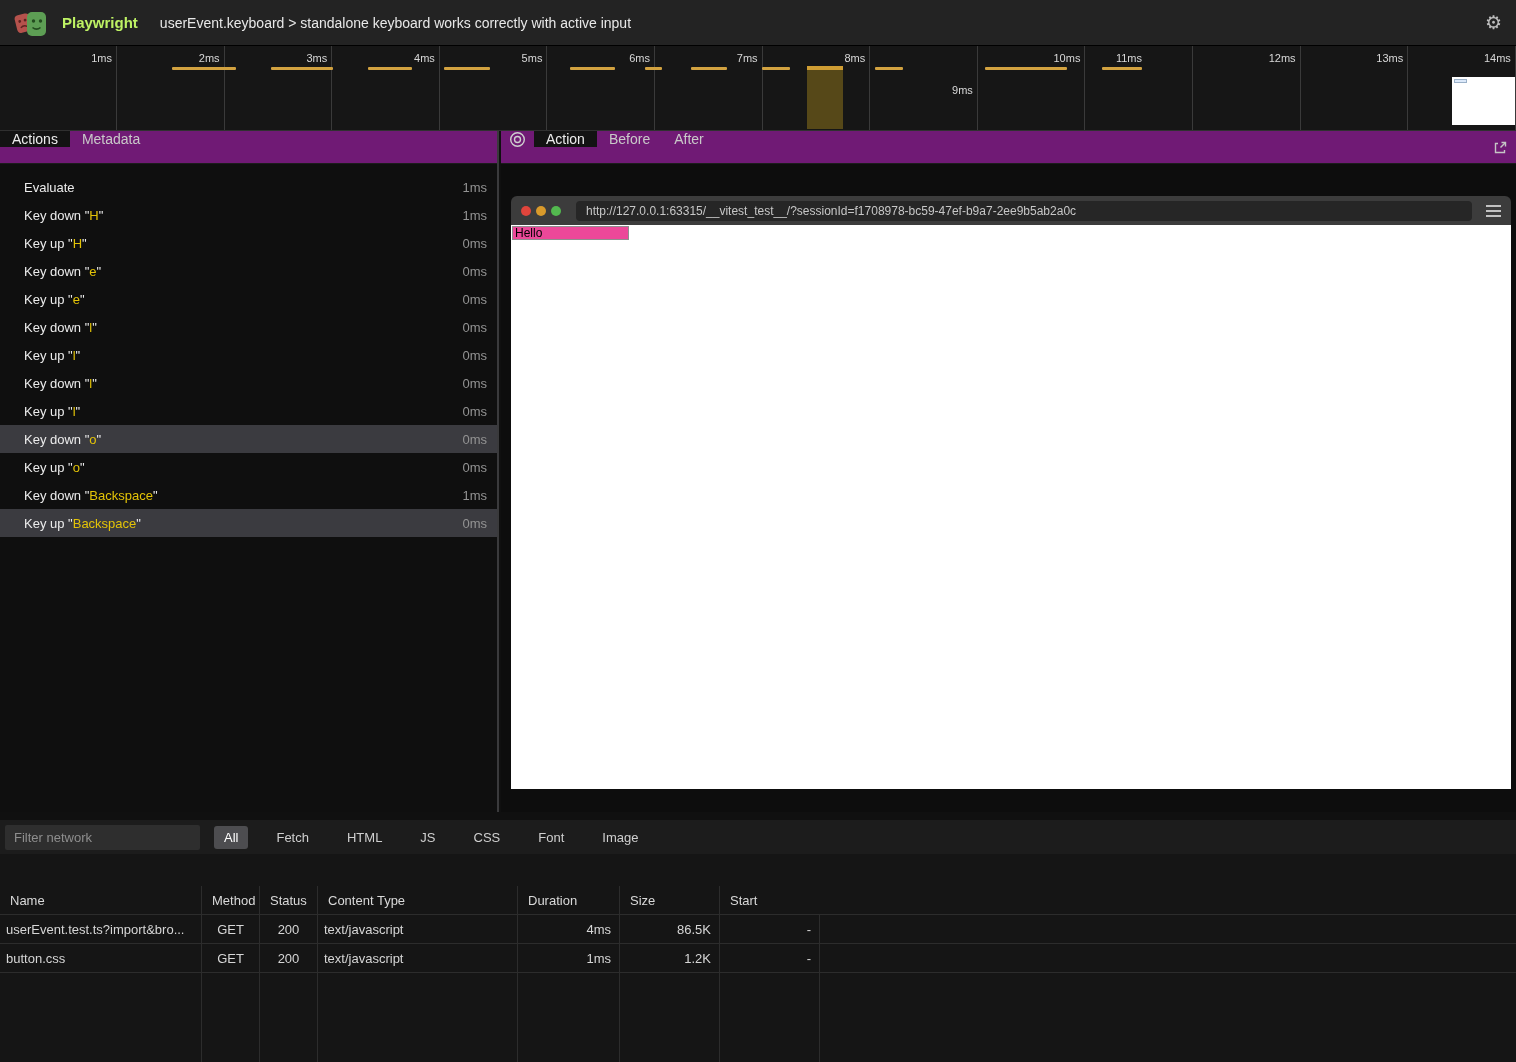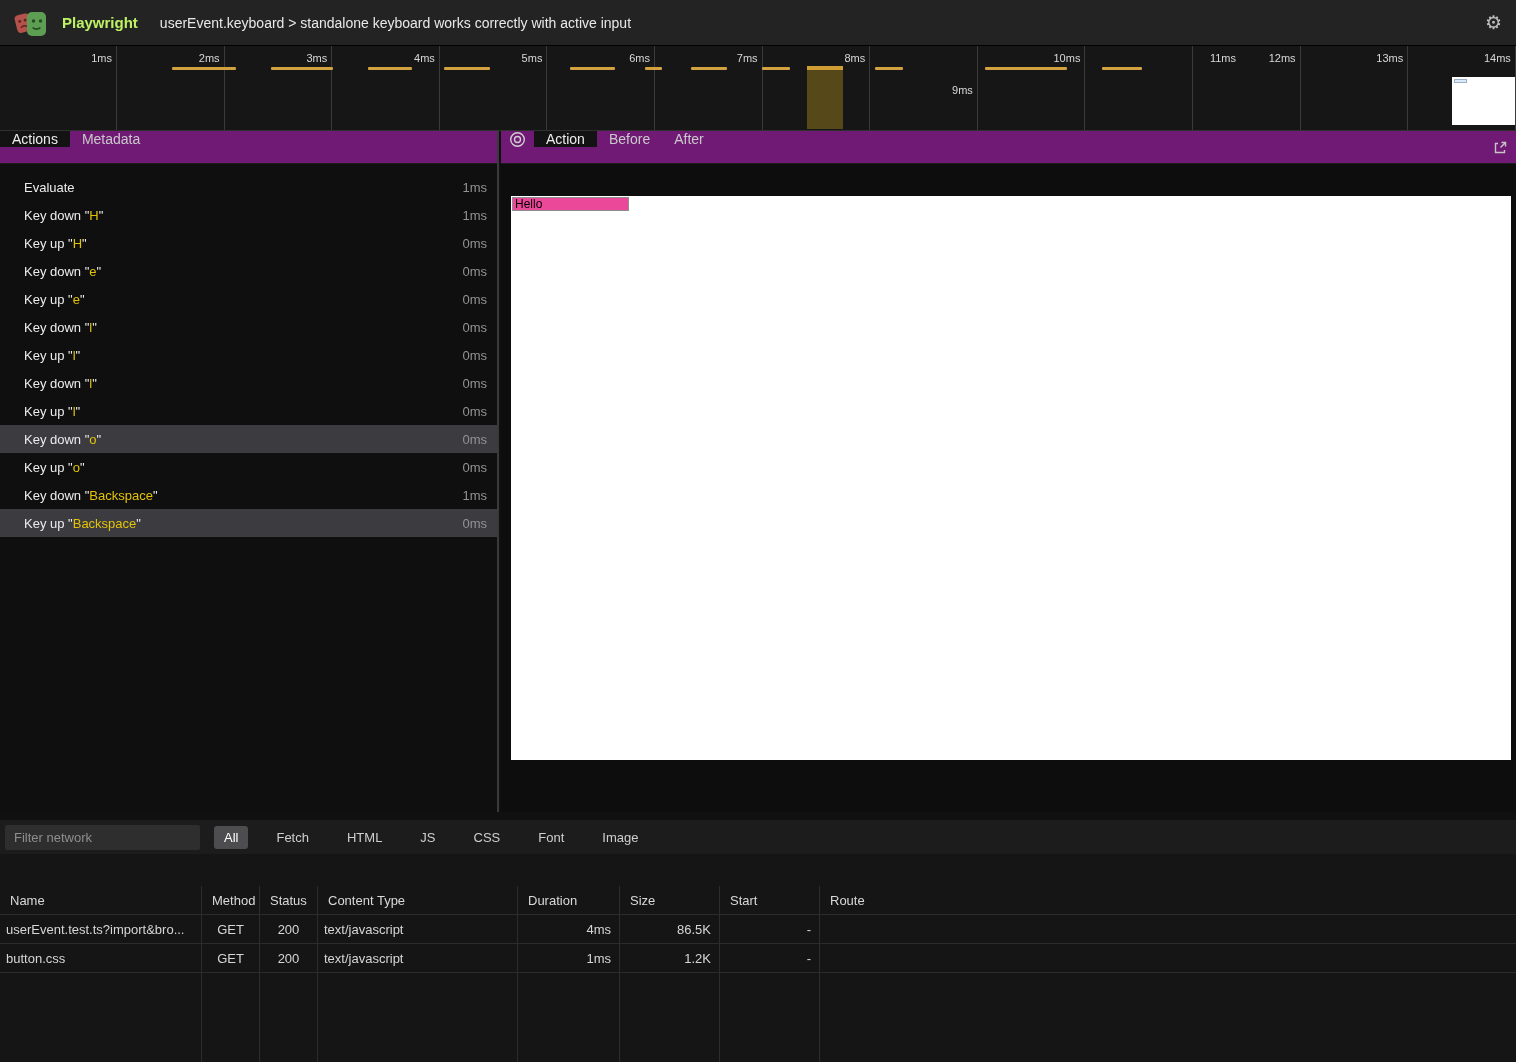--- a/index.html
+++ b/index.html
@@ -114,21 +114,21 @@
       <div class="tl-label" style="left: 580px;">6ms</div>
       <div class="tl-grid" style="left: 761.6px;"></div>
       <div class="tl-label" style="left: 687.6px;">7ms</div>
       <div class="tl-grid" style="left: 869.2px;"></div>
       <div class="tl-label" style="left: 795.2px;">8ms</div>
       <div class="tl-grid" style="left: 976.8px;"></div>
       <div class="tl-label" style="left: 902.8px; margin-top: 32px;">9ms</div>
       <div class="tl-grid" style="left: 1084.4px;"></div>
       <div class="tl-label" style="left: 1010.4px;">10ms</div>
       <div class="tl-grid" style="left: 1192px;"></div>
-      <div class="tl-label" style="left: 1166px;">11ms</div>
+      <div class="tl-label" style="left: 1072px;">11ms</div>
       <div class="tl-grid" style="left: 1299.6px;"></div>
       <div class="tl-label" style="left: 1225.6px;">12ms</div>
       <div class="tl-grid" style="left: 1407.2px;"></div>
       <div class="tl-label" style="left: 1333.2px;">13ms</div>
       <div class="tl-grid" style="left: 1514.8px;"></div>
       <div class="tl-label" style="left: 1440.8px;">14ms</div>
       <div class="tl-bar" style="left: 172px; width: 64px; background: rgb(210, 162, 64);"></div>
       <div class="tl-bar" style="left: 271px; width: 62px; background: rgb(210, 162, 64);"></div>
       <div class="tl-bar" style="left: 368px; width: 44px; background: rgb(210, 162, 64);"></div>
       <div class="tl-bar" style="left: 444px; width: 46px; background: rgb(210, 162, 64);"></div>
@@ -220,20 +220,33 @@
         <div class="popout">
           <svg width="14" height="14" viewBox="0 0 14 14" fill="none" stroke="#c5c5c5" stroke-width="1.4">
               <path d="M5 2.5 H2.5 V11.5 H11.5 V9"></path>
               <path d="M7.5 6.5 L12 2"></path>
               <path d="M8.5 1.5 H12.5 V5.5"></path>
             </svg>
         </div>
       </div>
 
       <div class="browser">
+        <div class="chrome">
+          <span class="light" style="background:#e0453c"></span>
+          <span class="light" style="background:#d99a2b"></span>
+          <span class="light" style="background:#53b94f"></span>
+          <div class="urlbar">
+              <span>http://127.0.0.1:63315/__vitest_test__/?sessionId=f1708978-bc59-47ef-b9a7-2ee9b5ab2a0c</span>
+            </div>
+          <span class="hamburger">
+              <i></i>
+              <i></i>
+              <i></i>
+            </span>
+        </div>
         <div class="page">
           <input class="page-input" value="Hello" style="">
         </div>
       </div>
     </div>
   </div>
 
   <div class="bottom">
 
     <div class="filterrow">
@@ -251,21 +264,20 @@
 
     <div class="nettable">
       <div class="nrow">
         <div class="ncell h">Name</div>
         <div class="ncell h">Method</div>
         <div class="ncell h">Status</div>
         <div class="ncell h">Content Type</div>
         <div class="ncell h">Duration</div>
         <div class="ncell h">Size</div>
         <div class="ncell h">Start</div>
-        <div class="ncell h">Route</div>
       </div>
       <div class="nrow">
         <div class="ncell">userEvent.test.ts?import&amp;bro...</div>
         <div class="ncell c">GET</div>
         <div class="ncell c">200</div>
         <div class="ncell">text/javascript</div>
         <div class="ncell r">4ms</div>
         <div class="ncell r">86.5K</div>
         <div class="ncell r">-</div>
         <div class="ncell"></div>

